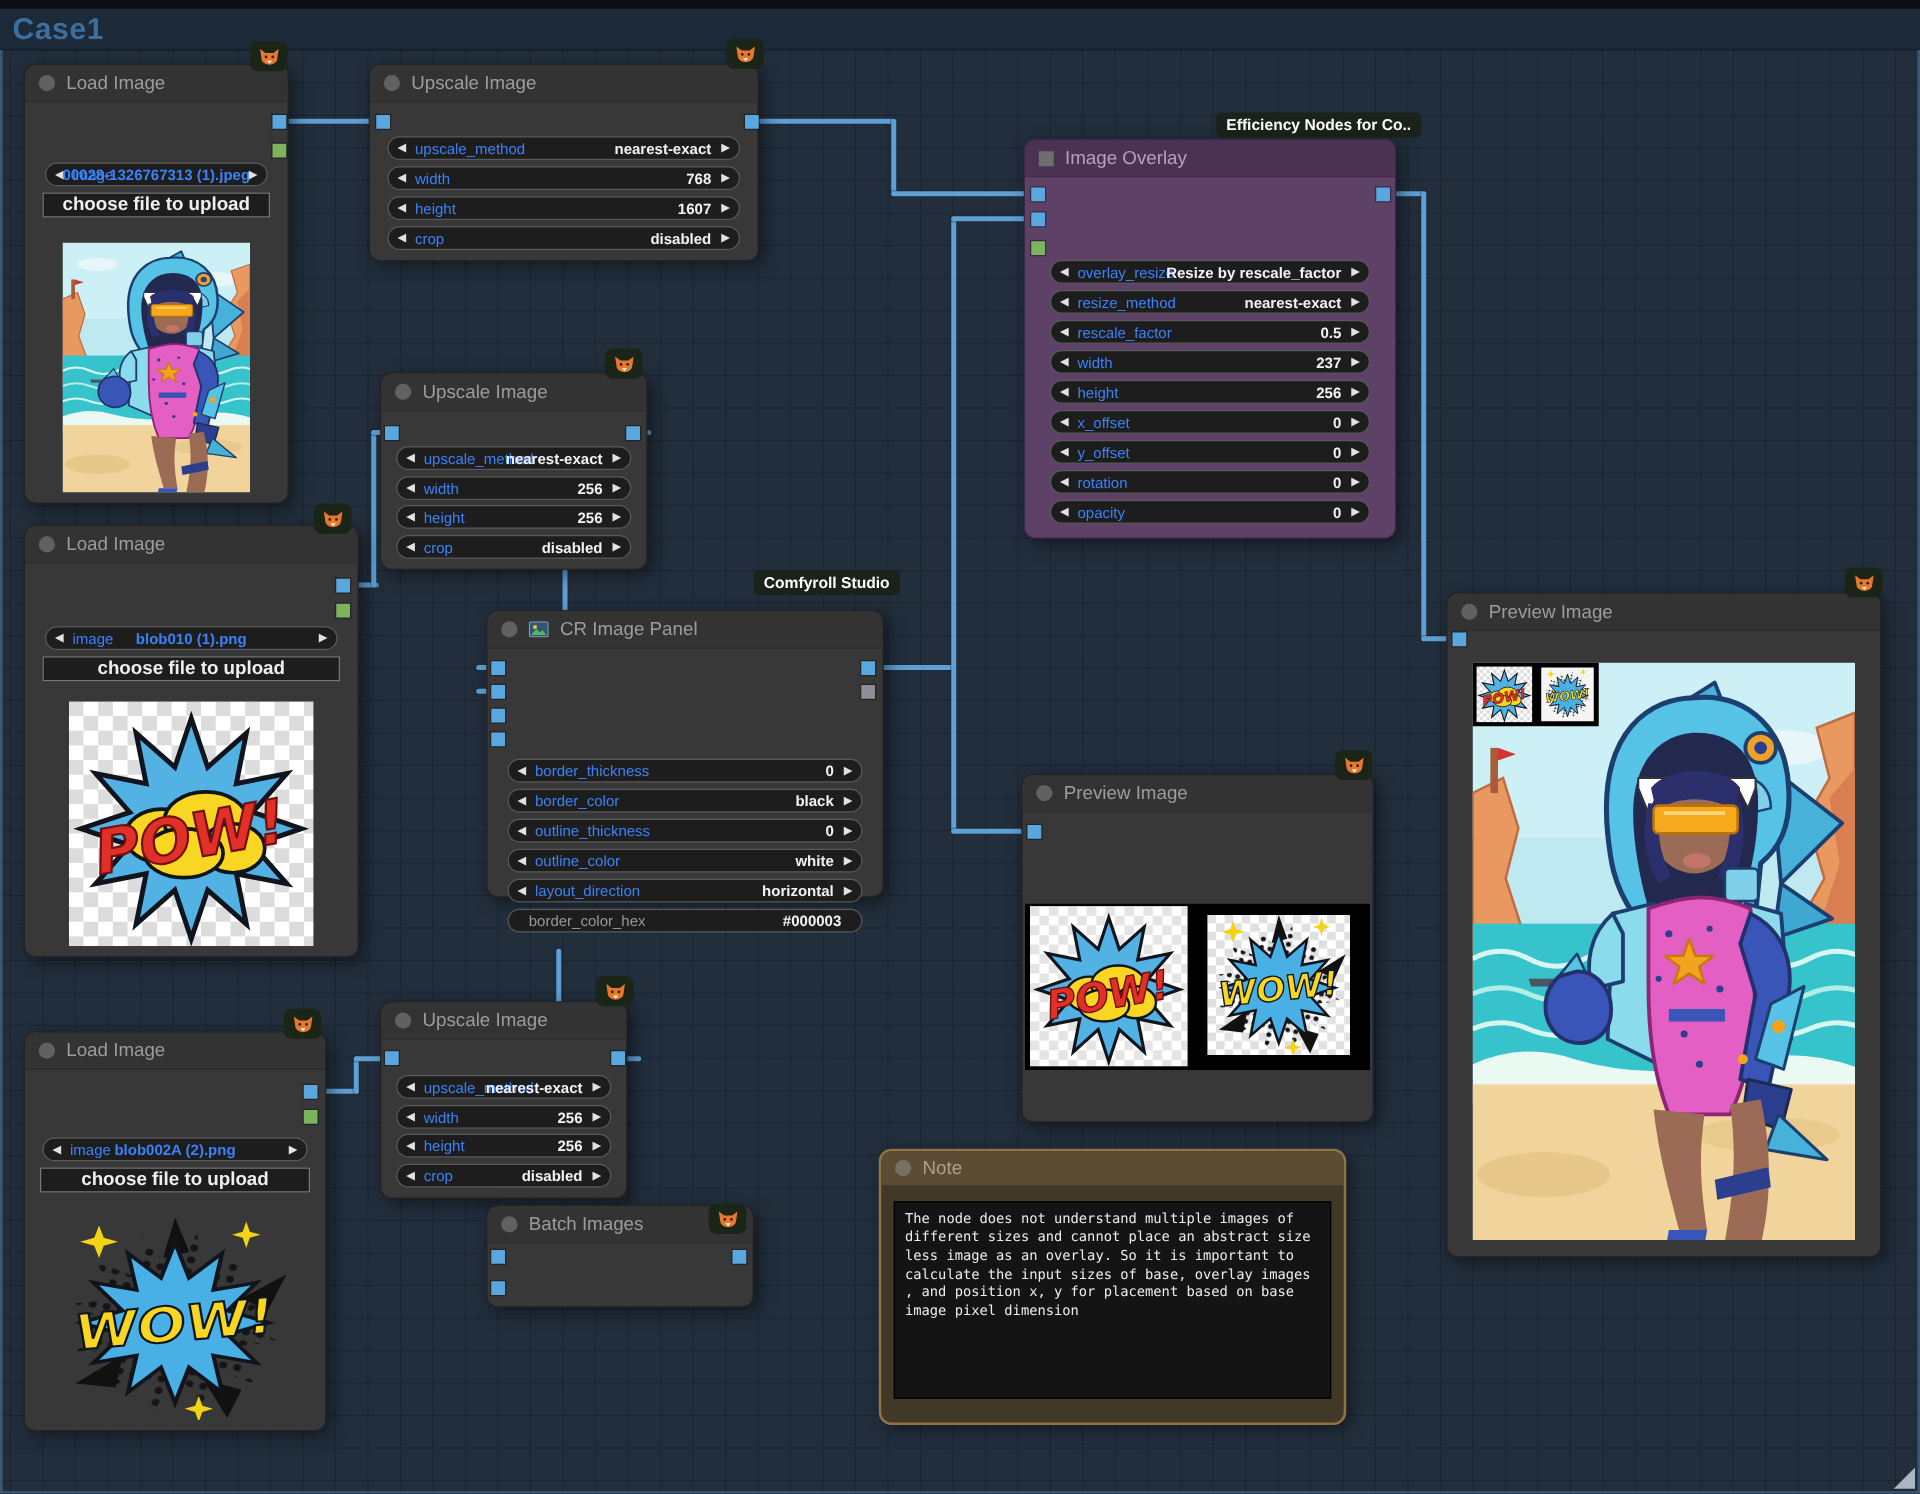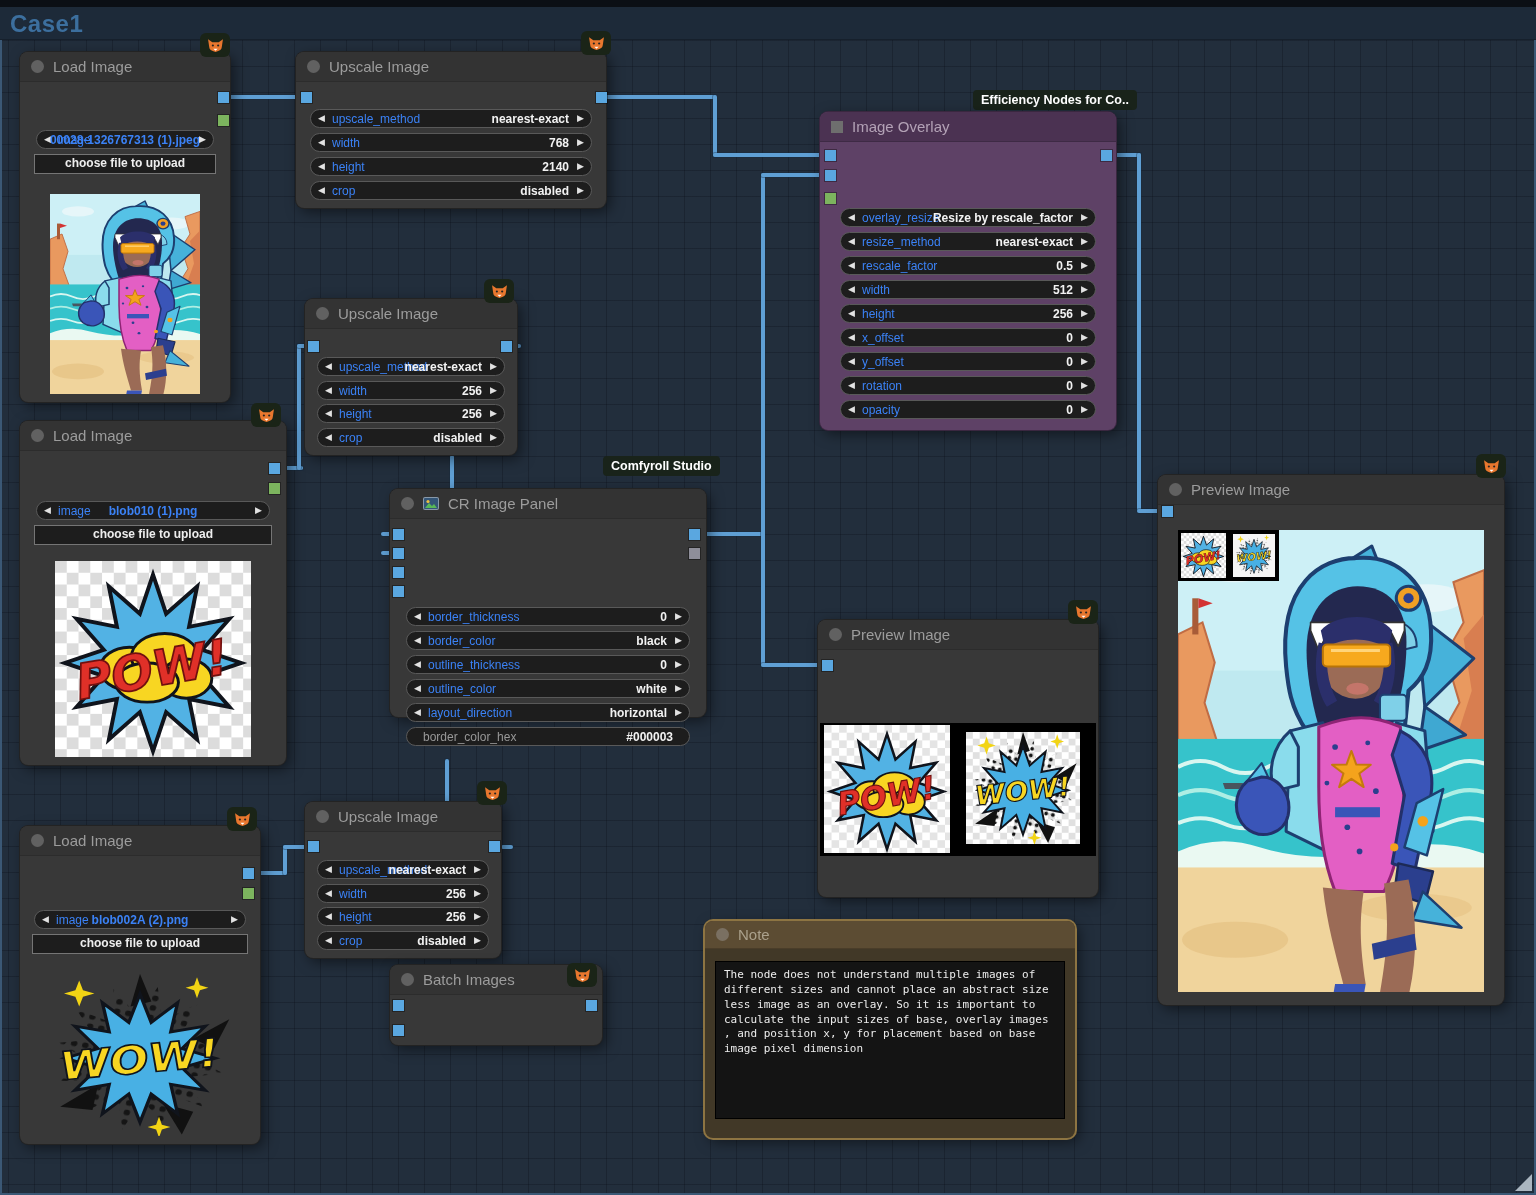--- a/index.html
+++ b/index.html
@@ -32,21 +32,21 @@
   .slot.gray{background:#8e8e99;}
   .w{position:absolute;height:19px;background:#1d1d1d;border:1px solid #595959;border-radius:10px;font-size:12px;color:#ccc;}
   .w .la,.w .ra{position:absolute;top:3.5px;font-size:9px;color:#e2e2e2;line-height:1;}
   .w .la{left:7px;} .w .ra{right:7px;}
   .w .wl{position:absolute;left:21px;top:2px;color:#3b82f6;white-space:nowrap;}
   .w .wv{position:absolute;right:22px;top:2px;color:#f2f2f2;font-weight:bold;white-space:nowrap;}
   .w .wc{position:absolute;left:0;right:0;top:2px;text-align:center;color:#3b82f6;font-weight:bold;white-space:nowrap;}
   .w.plain .wl{left:16px;color:#989898;}
   .w.plain .wv{right:16px;font-weight:bold;}
   .btnw{position:absolute;height:20px;background:#1d1d1d;border:1px solid #757575;color:#eee;font-weight:bold;
-        font-size:12px;text-align:center;line-height:17px;cursor:pointer;}
+        font-size:15px;text-align:center;line-height:17px;cursor:pointer;}
   .tag{position:absolute;background:#19231a;color:#fff;font-weight:bold;font-size:12.5px;padding:3px 8px;border-radius:4px;white-space:nowrap;}
   .fox{position:absolute;width:30px;height:24px;background:#1a2417;border-radius:6px;display:flex;align-items:center;justify-content:center;}
   .wire{position:absolute;background:#5f9fd4;border-radius:2px;box-shadow:0 0 0 1px rgba(20,40,60,.35);}
   .imgholder{position:absolute;overflow:hidden;}
   .imgholder svg{display:block;}
   .notetext{position:absolute;background:#141414;border:1px solid #000;color:#ececec;
             font-family:"DejaVu Sans Mono",monospace;font-size:11px;line-height:1.35;padding:6px 8px;white-space:pre-wrap;}
   .rsz{position:absolute;right:4px;bottom:4px;width:0;height:0;border-left:17px solid transparent;border-bottom:17px solid #aab6c0;}
 </style>
 </head>
@@ -181,21 +181,21 @@
     </div>
     <div class="w" style="top:81px;left:14px;right:14px">
       <span class="la">◀</span>
         <span class="wl">width</span>
         <span class="wv">768</span>
         <span class="ra">▶</span>
     </div>
     <div class="w" style="top:105px;left:14px;right:14px">
       <span class="la">◀</span>
         <span class="wl">height</span>
-        <span class="wv">2140</span>
+        <span class="wv">1607</span>
         <span class="ra">▶</span>
     </div>
     <div class="w" style="top:129px;left:14px;right:14px">
       <span class="la">◀</span>
         <span class="wl">crop</span>
         <span class="wv">disabled</span>
         <span class="ra">▶</span>
     </div>
   </div>
 
@@ -223,21 +223,21 @@
     </div>
     <div class="w" style="top:144px;left:20px;right:20px">
       <span class="la">◀</span>
         <span class="wl">rescale_factor</span>
         <span class="wv">0.5</span>
         <span class="ra">▶</span>
     </div>
     <div class="w" style="top:168px;left:20px;right:20px">
       <span class="la">◀</span>
         <span class="wl">width</span>
-        <span class="wv">512</span>
+        <span class="wv">237</span>
         <span class="ra">▶</span>
     </div>
     <div class="w" style="top:192px;left:20px;right:20px">
       <span class="la">◀</span>
         <span class="wl">height</span>
         <span class="wv">256</span>
         <span class="ra">▶</span>
     </div>
     <div class="w" style="top:216px;left:20px;right:20px">
       <span class="la">◀</span>

